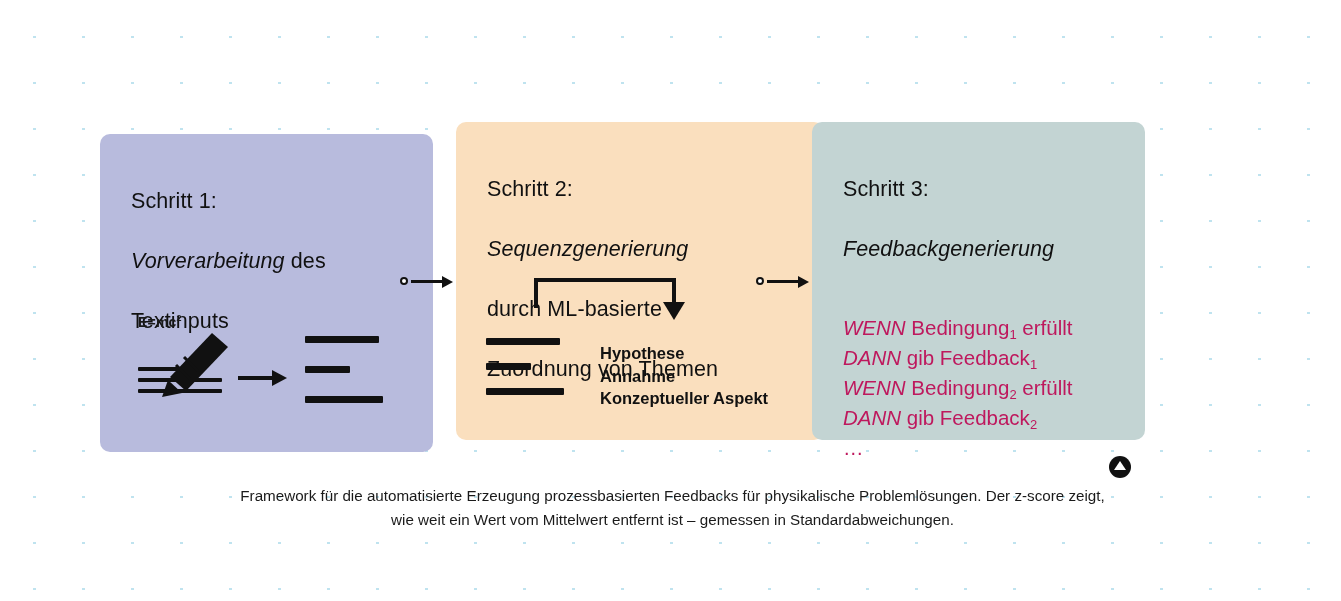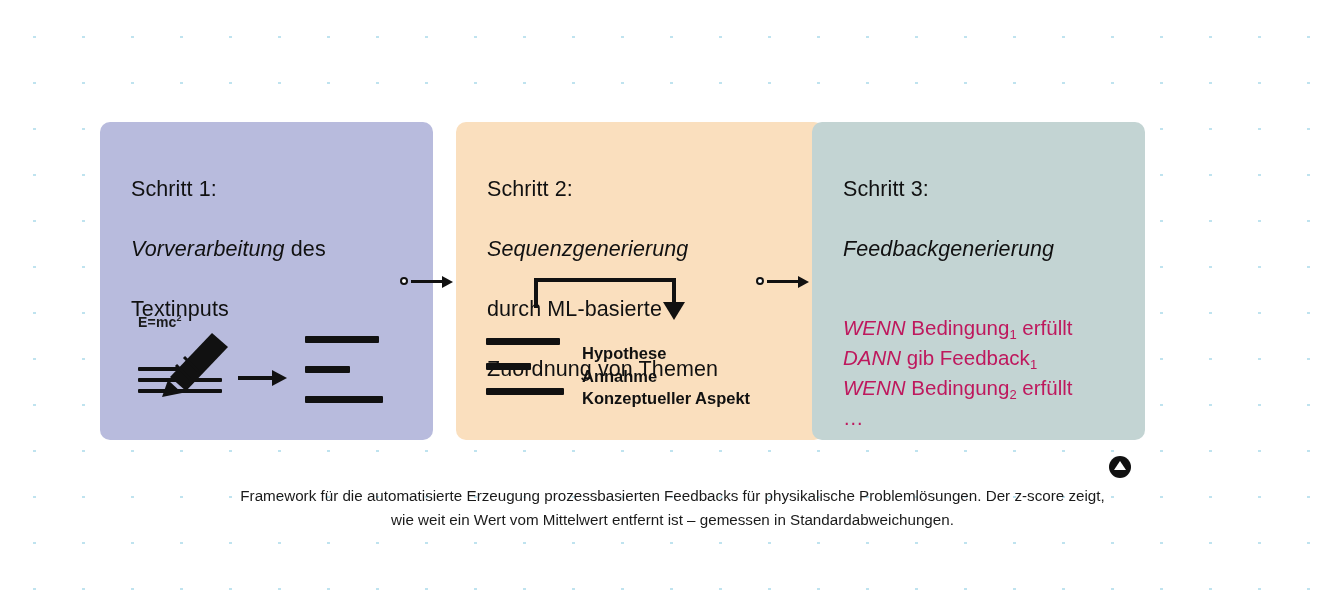--- a/index.html
+++ b/index.html
@@ -27,21 +27,21 @@
 
   
   .step-box {
     position: absolute;
     top: 122px;
     height: 318px;
     border-radius: 10px;
     box-sizing: border-box;
     padding: 22px 26px 0 31px;
   }
-  #box1 { left: 100px;  width: 333px; background: #b8bbdd; }
+  #box1 { left: 100px;  width: 333px; background: #b8bbdd; margin-top: 12px; }
   #box2 { left: 456px;  width: 368px; background: #fadfbe; }
   #box3 { left: 812px;  width: 333px; background: #c3d4d3; }
 
   .step-title {
     font-size: 21.5px;
     line-height: 30px;
     letter-spacing: .1px;
     color: #111;
     white-space: pre-line;
   }
@@ -215,21 +215,21 @@
     background: #111;
     border-radius: 1px;
     margin-bottom: 18px;
   }
   .b2-bars .l1 { width: 74px; }
   .b2-bars .l2 { width: 45px; }
   .b2-bars .l3 { width: 78px; }
 
   .b2-labels {
     position: absolute;
-    left: 582px;
+    left: 600px;
     top: 342px;
     font-size: 16.5px;
     font-weight: bold;
     line-height: 22.5px;
     color: #111;
   }
 
   
   .logo-mark {
     position: absolute;
@@ -343,20 +343,23 @@
     <div class="rules">
       <div>
         <span class="kw">WENN</span><span> Bedingung</span><sub>1</sub><span> erfüllt</span>
       </div>
       <div>
         <span class="kw">DANN</span><span> gib Feedback</span><sub>1</sub><span></span>
       </div>
       <div>
         <span class="kw">WENN</span><span> Bedingung</span><sub>2</sub><span> erfüllt</span>
       </div>
+      <div>
+        <span class="kw">DANN</span><span> gib Feedback</span><sub>2</sub><span></span>
+      </div>
       <div>…</div>
     </div>
   </div>
 
   <svg class="logo-mark" viewBox="0 0 24 24">
     <circle cx="12" cy="12" r="11" fill="#111"></circle>
     <polygon points="12,6 18,15 6,15" fill="#fff"></polygon>
   </svg>
 
   <div class="caption">Framework für die automatisierte Erzeugung prozessbasierten Feedbacks für physikalische Problemlösungen. Der z-score zeigt, wie weit ein Wert vom Mittelwert entfernt ist – gemessen in Standardabweichungen.</div>

